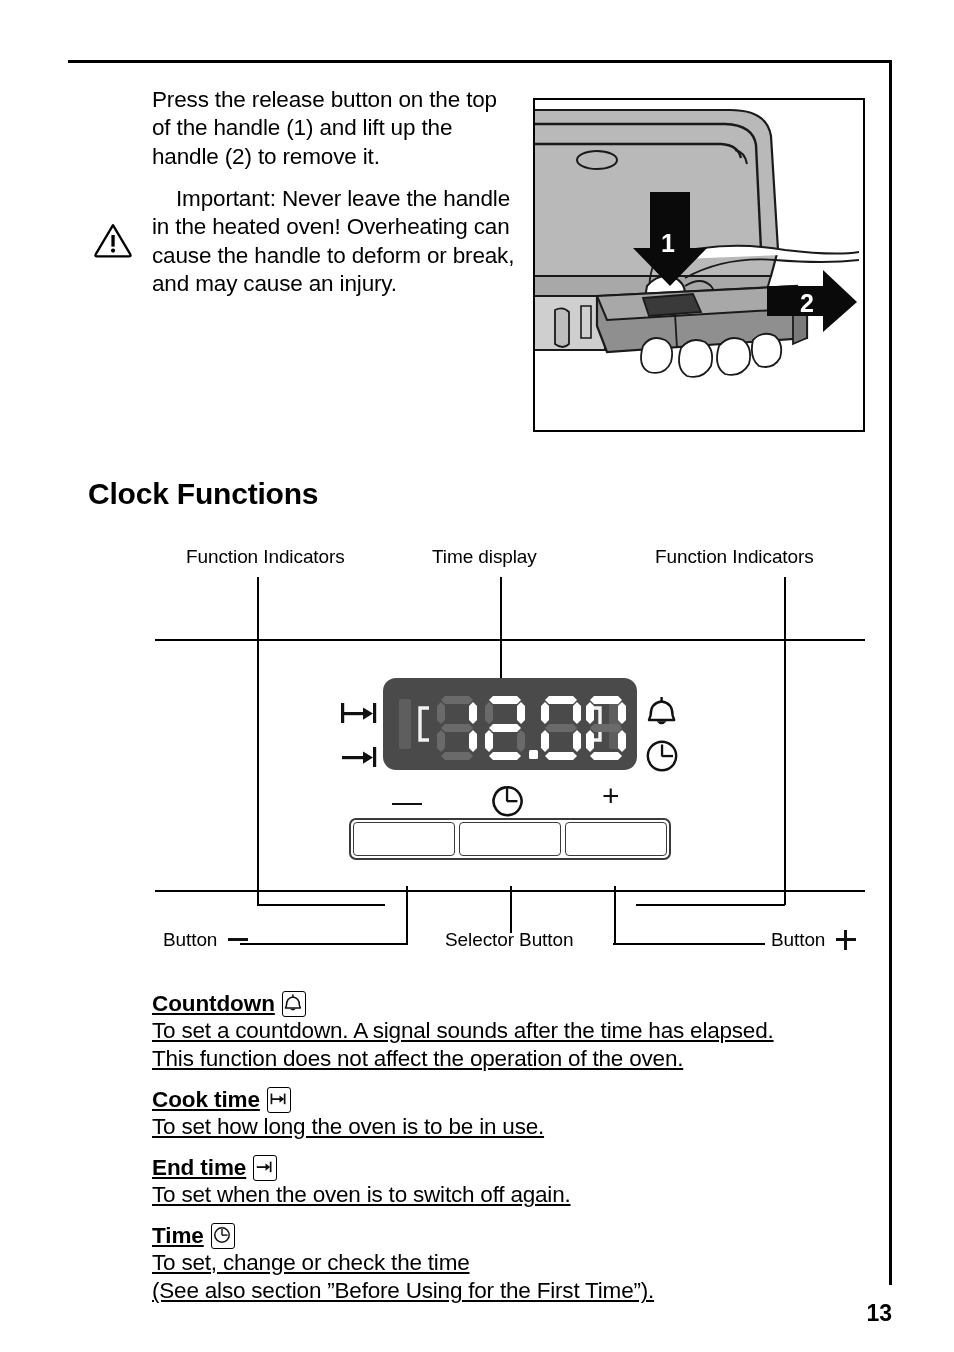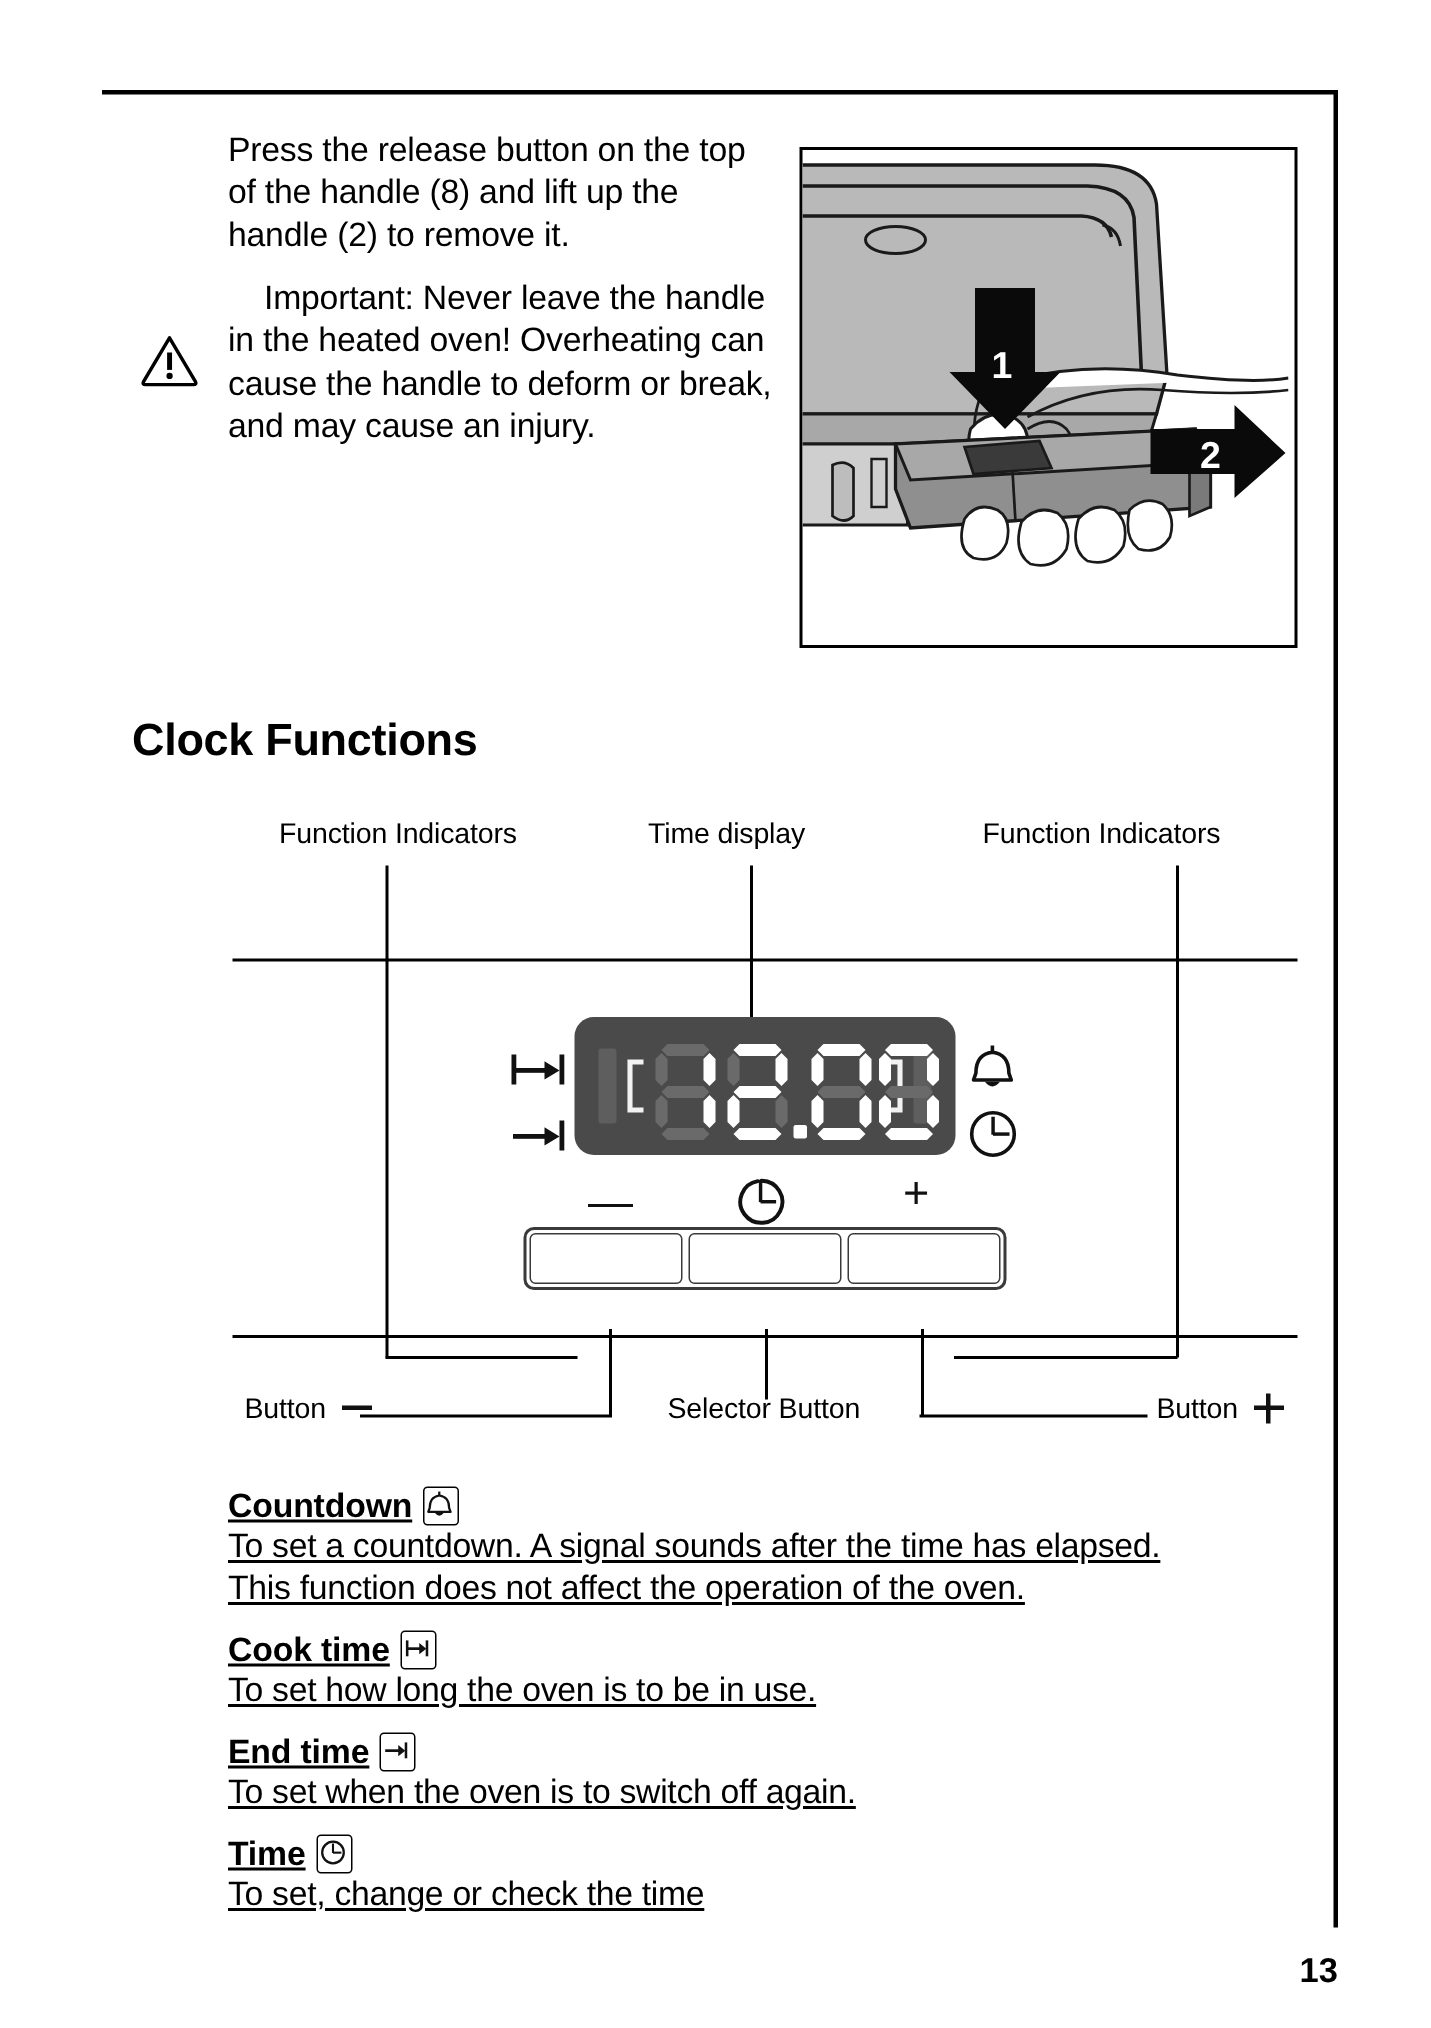--- a/index.html
+++ b/index.html
@@ -210,21 +210,21 @@
 </style>
 </head>
 <body>
 
 <div id="page">
 
   <div class="frame-top"></div>
   <div class="frame-right"></div>
 
   <div class="intro">
-    <p class="para">Press the release button on the top of the handle (8) and lift up the handle (2) to remove it.</p>
+    <p class="para">Press the release button on the top of the handle (1) and lift up the handle (2) to remove it.</p>
     <p class="para second"><b>Important:</b><span> Never leave the handle in the heated oven! Overheating can cause the handle to deform or break, and may cause an injury.</span></p>
   </div>
 
   <div class="warn-tri">
     <svg width="40" height="36" viewBox="0 0 40 36">
       <path d="M20 3.2 L37.2 32.2 Q38.4 34.4 35.9 34.4 L4.1 34.4 Q1.6 34.4 2.8 32.2 Z" fill="none" stroke="#000" stroke-width="2.3" stroke-linejoin="round"></path>
       <rect x="18.4" y="13" width="3.3" height="11.6" fill="#000"></rect>
       <circle cx="20.05" cy="28.6" r="2.1" fill="#000"></circle>
     </svg>
   </div>
@@ -463,17 +463,18 @@
       <span>Time</span>
       <span class="boxicon">
         <svg width="20" height="22" viewBox="0 0 20 22">
           <circle cx="10" cy="11" r="7.2" fill="none" stroke="#111" stroke-width="1.5"></circle>
           <rect x="9.3" y="5" width="1.4" height="6.3" fill="#111"></rect>
           <rect x="10" y="10.4" width="5.6" height="1.4" fill="#111"></rect>
         </svg>
       </span>
     </div>
     <p class="sec-p">To set, change or check the time</p>
+    <p class="sec-p">(See also section ”Before Using for the First Time”).</p>
   </div>
 
   <div class="pageno">13</div>
 
 </div>
 
 </body></html>

